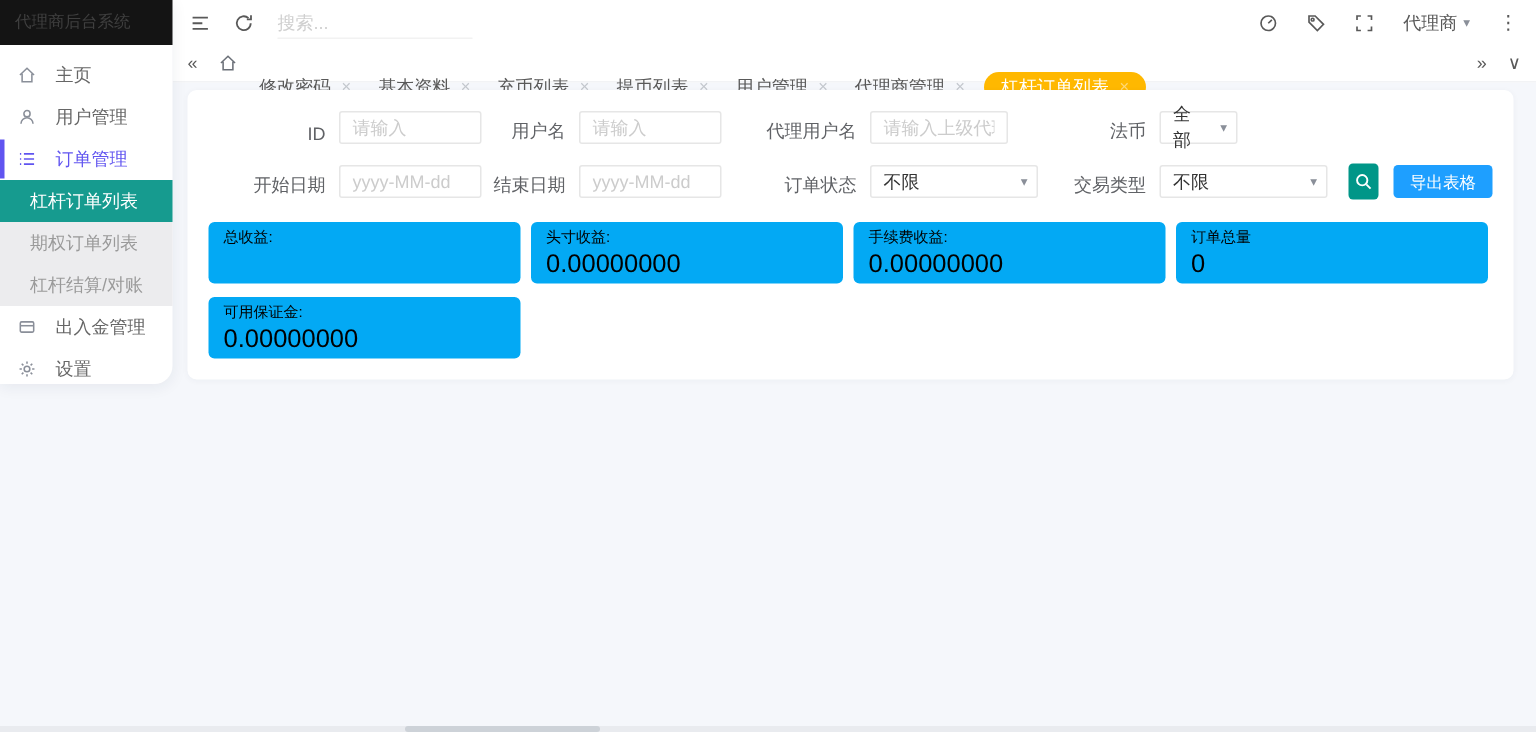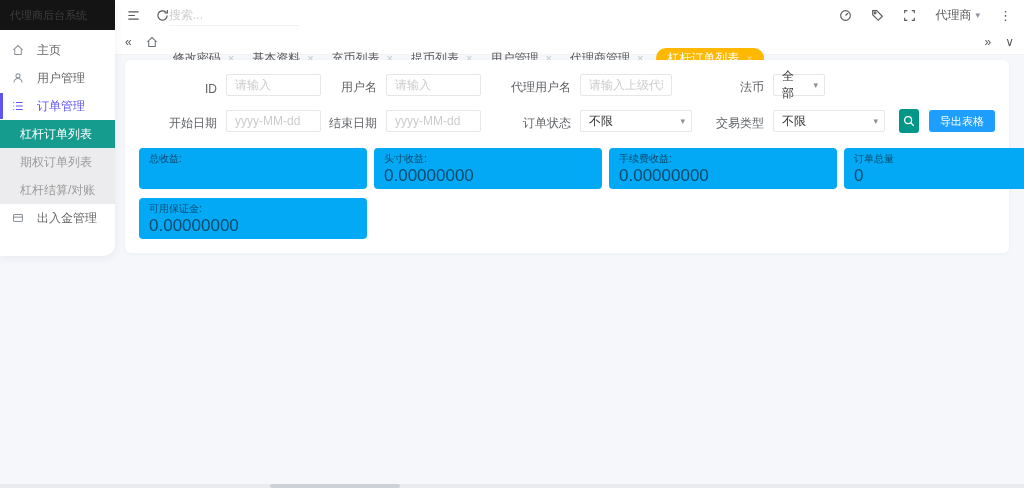--- a/index.html
+++ b/index.html
@@ -41,21 +41,21 @@
   .submenu-item.active { background:#169b8f; color:#fff; }
 
   
   .topbar {
     position:absolute; left:115px; top:0; right:0; height:30px;
     background:#fff; display:flex; align-items:center; padding:0 12px;
   }
   .tb-icon { color:#595959; cursor:pointer; flex:none; }
   .tb-gap { margin-left:16px; }
   .search-input {
-    width:130px; height:22px; border:none;
+    margin-left:16px; width:130px; height:22px; border:none;
     border-bottom:1px solid #f2f2f2; outline:none; font-size:12px;
     font-family:inherit; color:#3b82f6; background:transparent;
   }
   .search-input::placeholder { color:#cfcfcf; }
   .tb-right { margin-left:auto; display:flex; align-items:center; gap:19px; }
   .user-menu { display:flex; align-items:center; gap:4px; color:#595959; cursor:pointer; }
   .caret { font-size:9px; color:#8a8f99; }
   .kebab { font-size:13px; color:#595959; letter-spacing:0; cursor:pointer; }
 
   
@@ -108,22 +108,22 @@
   }
   .export-btn {
     height:22px; padding:0 11px; background:#1e9fff; border:none; border-radius:3px;
     color:#fff; font-size:11px; font-family:inherit; cursor:pointer; white-space:nowrap;
   }
 
   
   .cards { display:flex; gap:7px; margin-top:15px; }
   .cards + .cards { margin-top:9px; }
   .card {
-    width:228px; height:41px; background:#03a9f4; border-radius:4px;
-    color:#0c4a6e; padding:5px 10px; flex:none; cursor:default;
+    width:208px; height:41px; background:#03a9f4; border-radius:4px;
+    color:#000000; padding:5px 10px; flex:none; cursor:default;
   }
   .card-label { font-size:10px; line-height:12px; }
   .card-value { font-size:17px; line-height:20px; margin-top:1px; }
 
   
   .hscroll {
     position:absolute; left:0; right:0; bottom:0; height:4px; background:#e9ebef;
   }
   .hscroll-thumb {
     position:absolute; left:270px; top:0; width:130px; height:4px;
@@ -181,20 +181,29 @@
     <div class="menu-item">
       <span class="mi-icon">
         <svg width="12" height="12" viewBox="0 0 14 14" fill="none" stroke="currentColor" stroke-width="1.2">
             <rect x="1.8" y="3" width="10.4" height="8" rx="1"></rect>
             <path d="M1.8 6 H12.2"></path>
           </svg>
       </span>
       <span>出入金管理</span>
     </div>
 
+    <div class="menu-item">
+      <span class="mi-icon">
+        <svg width="12" height="12" viewBox="0 0 14 14" fill="none" stroke="currentColor" stroke-width="1.2">
+            <circle cx="7" cy="7" r="2.2"></circle>
+            <path d="M7 1.2 V3 M7 11 V12.8 M1.2 7 H3 M11 7 H12.8 M2.9 2.9 L4.2 4.2 M9.8 9.8 L11.1 11.1 M11.1 2.9 L9.8 4.2 M4.2 9.8 L2.9 11.1"></path>
+          </svg>
+      </span>
+      <span>设置</span>
+    </div>
 
   </nav>
 </aside>
 
 <header class="topbar">
   <span class="tb-icon">
     <svg width="13" height="13" viewBox="0 0 14 14" fill="none" stroke="currentColor" stroke-width="1.3">
         <path d="M1.5 3 H12.5 M1.5 7 H8.5 M1.5 11 H12.5"></path>
       </svg>
   </span>

